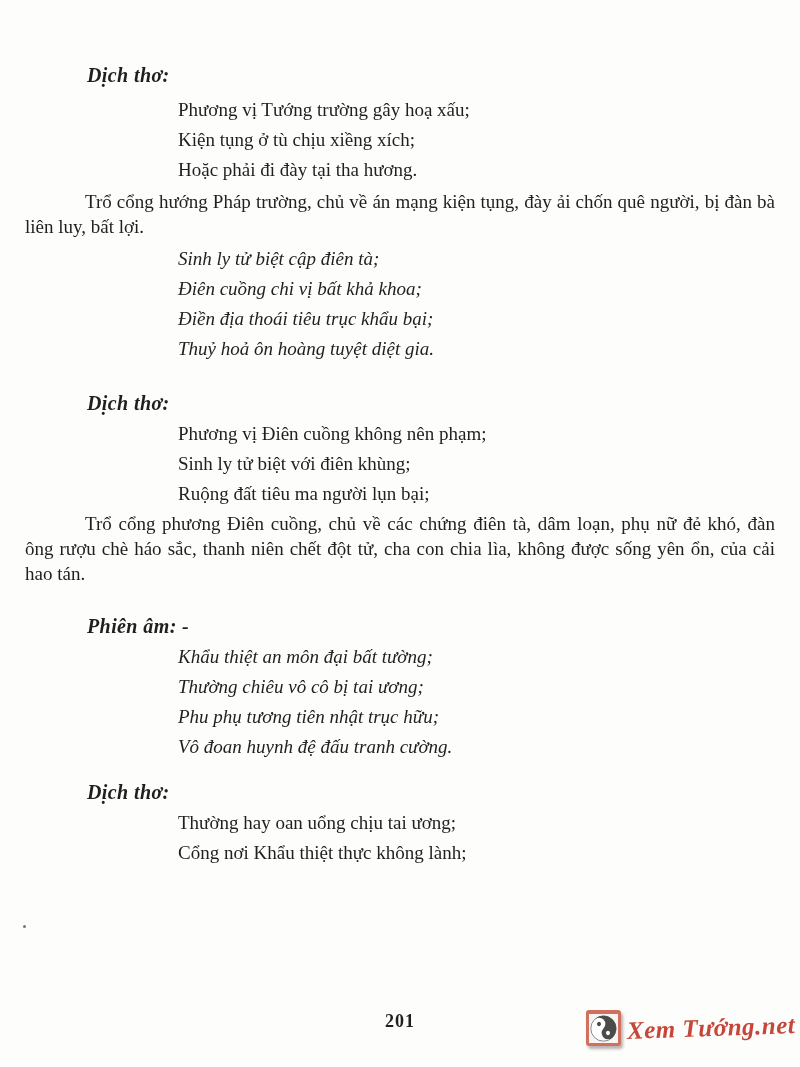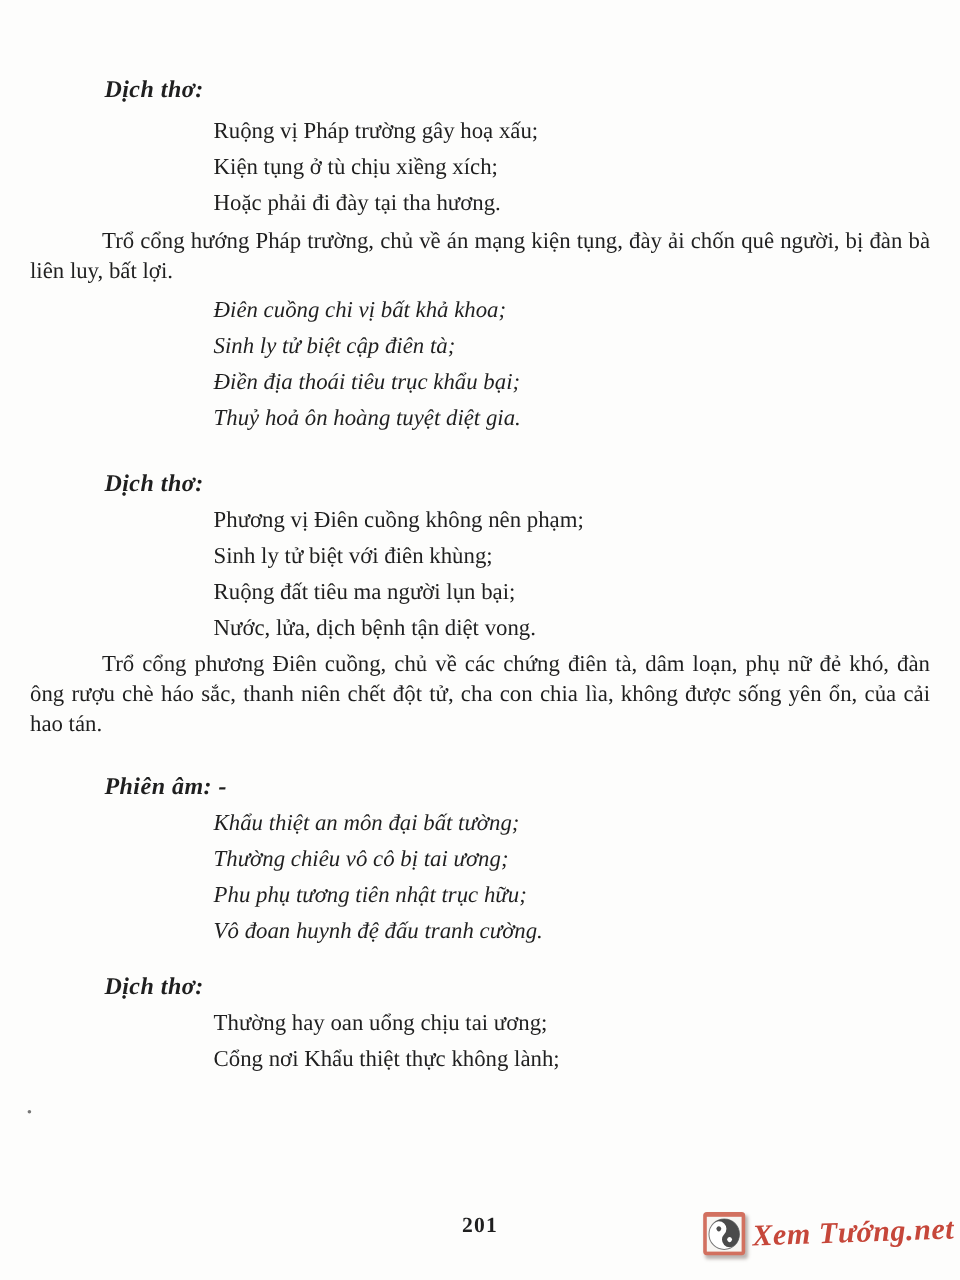--- a/index.html
+++ b/index.html
@@ -99,39 +99,38 @@
   }
 </style>
 </head>
 <body>
 
 <div class="sheet">
   <div class="content">
 
     <div class="hd">Dịch thơ:</div>
     <div class="verse">
-      <div>Ruộng vị Pháp trường gây hoạ xấu;</div>
+      <div>Phương vị Tướng trường gây hoạ xấu;</div>
       <div>Kiện tụng ở tù chịu xiềng xích;</div>
       <div>Hoặc phải đi đày tại tha hương.</div>
     </div>
     <p class="para">Trổ cổng hướng Pháp trường, chủ về án mạng kiện tụng, đày ải chốn quê người, bị đàn bà liên luy, bất lợi.</p>
 
     <div class="verse italic mt5">
+      <div>Sinh ly tử biệt cập điên tà;</div>
       <div>Điên cuồng chi vị bất khả khoa;</div>
-      <div>Sinh ly tử biệt cập điên tà;</div>
       <div>Điền địa thoái tiêu trục khẩu bại;</div>
       <div>Thuỷ hoả ôn hoàng tuyệt diệt gia.</div>
     </div>
 
     <div class="hd mt27">Dịch thơ:</div>
     <div class="verse tight">
       <div>Phương vị Điên cuồng không nên phạm;</div>
       <div>Sinh ly tử biệt với điên khùng;</div>
       <div>Ruộng đất tiêu ma người lụn bại;</div>
-      <div>Nước, lửa, dịch bệnh tận diệt vong.</div>
     </div>
     <p class="para mt2">Trổ cổng phương Điên cuồng, chủ về các chứng điên tà, dâm loạn, phụ nữ đẻ khó, đàn ông rượu chè háo sắc, thanh niên chết đột tử, cha con chia lìa, không được sống yên ổn, của cải hao tán.</p>
 
     <div class="hd mt28">Phiên âm: -</div>
     <div class="verse italic tight">
       <div>Khẩu thiệt an môn đại bất tường;</div>
       <div>Thường chiêu vô cô bị tai ương;</div>
       <div>Phu phụ tương tiên nhật trục hữu;</div>
       <div>Vô đoan huynh đệ đấu tranh cường.</div>
     </div>

